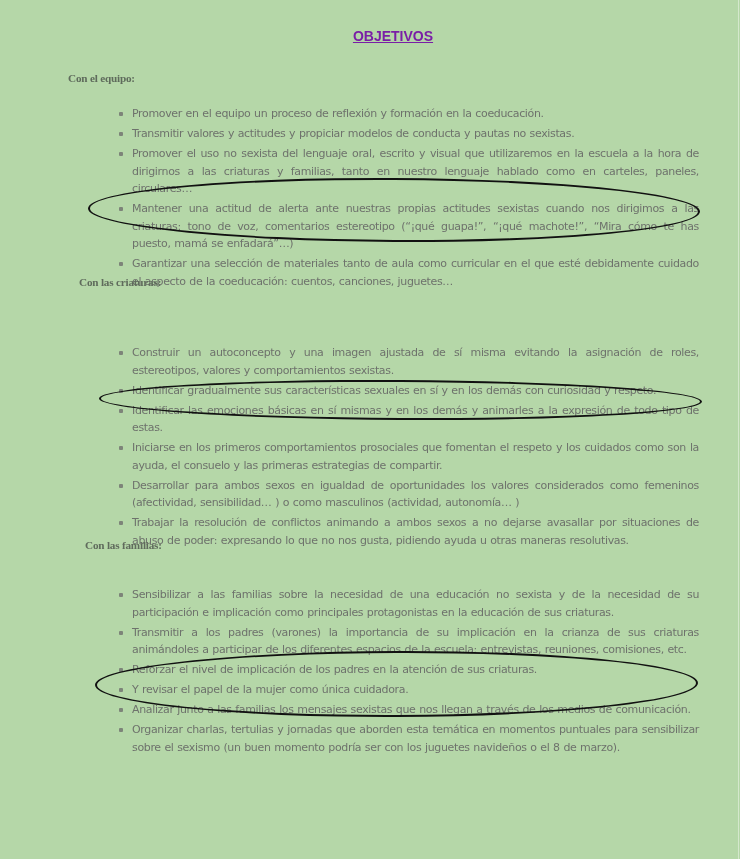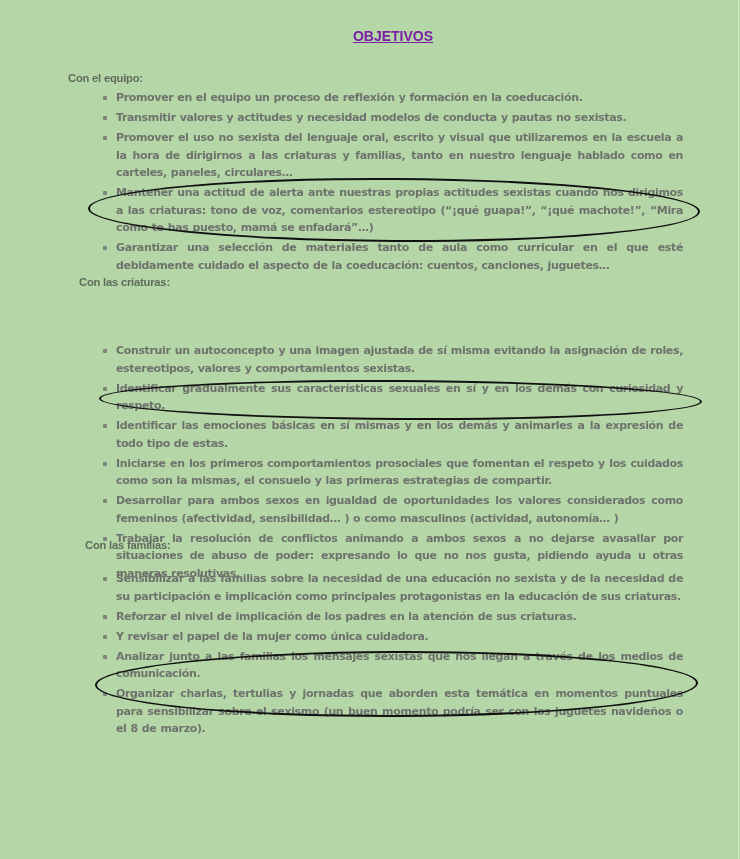--- a/index.html
+++ b/index.html
@@ -15,28 +15,28 @@
   }
   .title {
     position: absolute; top: 28px; left: 0; width: 786px;
     text-align: center;
     font-family: "Liberation Sans", sans-serif;
     font-weight: bold; font-size: 14px;
     color: #7a1ea6; text-decoration: underline;
   }
   .section-heading {
     position: absolute;
-    font-family: Liberation Sans, sans-serif;
+    font-family: Liberation Serif, serif;
     font-weight: bold; font-size: 11.2px;
     color: #5f6b5c;
     letter-spacing: -0.2px;
   }
   ul.items {
     position: absolute; left: 100px; width: 583px;
-    margin: 0; padding: 0; list-style: none; font-weight: bold;
+    margin: 16px; padding: 0; list-style: none;
   }
   ul.items li {
     position: relative;
     padding-left: 16px;
     font-family: "DejaVu Sans", sans-serif;
     font-size: 11px;
     line-height: 17.5px;
     color: #6e726c;
     text-align: justify;
     letter-spacing: -0.35px;
@@ -58,40 +58,40 @@
 </head>
 <body>
 
 <div class="right-edge"></div>
 
 <h1 class="title" style="margin:0;">OBJETIVOS</h1>
 
 <div class="section-heading" style="left:68px; top:72px;">Con el equipo:</div>
 <ul class="items" style="top:89px;">
   <li><span class="bullet"></span><span>Promover en el equipo un proceso de reflexión y formación en la coeducación.</span></li>
-  <li><span class="bullet"></span><span>Transmitir  valores y actitudes y necesidad modelos de conducta y pautas no sexistas.</span></li>
+  <li><span class="bullet"></span><span>Transmitir  valores y actitudes y propiciar modelos de conducta y pautas no sexistas.</span></li>
   <li><span class="bullet"></span><span>Promover el uso no sexista del lenguaje oral, escrito y visual que utilizaremos en la escuela a la hora de dirigirnos a las criaturas y familias, tanto en nuestro lenguaje hablado como en carteles, paneles, circulares…</span></li>
   <li><span class="bullet"></span><span>Mantener una actitud de alerta ante nuestras propias actitudes sexistas cuando nos dirigimos a las criaturas: tono de voz, comentarios estereotipo (“¡qué guapa!”, “¡qué machote!”, “Mira cómo te has puesto, mamá se enfadará”…)</span></li>
   <li><span class="bullet"></span><span>Garantizar una selección de materiales tanto de aula como curricular en el que esté debidamente cuidado el aspecto de la coeducación: cuentos, canciones, juguetes…</span></li>
 </ul>
 
 <div class="section-heading" style="left:79px; top:276px;">Con las criaturas:</div>
-<ul class="items" style="top:342px;">
+<ul class="items" style="top:328px;">
   <li><span class="bullet"></span><span>Construir un autoconcepto y una imagen  ajustada  de sí misma evitando la asignación de roles, estereotipos, valores y comportamientos sexistas.</span></li>
   <li><span class="bullet"></span><span>Identificar gradualmente sus características sexuales en sí y en los demás con curiosidad y respeto.</span></li>
   <li><span class="bullet"></span><span>Identificar las emociones básicas en sí mismas y en los demás y animarles a la expresión de todo tipo de estas.</span></li>
-  <li><span class="bullet"></span><span>Iniciarse en los primeros comportamientos prosociales que fomentan el respeto  y los cuidados como son la mismas, el consuelo y las primeras estrategias de compartir.</span></li>
+  <li><span class="bullet"></span><span>Iniciarse en los primeros comportamientos prosociales que fomentan el respeto  y los cuidados como son la ayuda, el consuelo y las primeras estrategias de compartir.</span></li>
   <li><span class="bullet"></span><span>Desarrollar para ambos sexos en igualdad de oportunidades los valores considerados como femeninos (afectividad, sensibilidad… ) o como masculinos (actividad, autonomía… )</span></li>
   <li><span class="bullet"></span><span>Trabajar la resolución de conflictos animando a ambos sexos a no dejarse avasallar por situaciones de abuso de poder: expresando lo que no nos gusta, pidiendo ayuda u otras maneras resolutivas.</span></li>
 </ul>
 
 <div class="section-heading" style="left:85px; top:539px;text-align:center;">Con las familias:</div>
 <ul class="items" style="top:570px;">
   <li><span class="bullet"></span><span>Sensibilizar a las familias sobre la necesidad de una educación no sexista y de la necesidad de su participación e implicación como principales protagonistas en la educación de sus criaturas.</span></li>
-  <li><span class="bullet"></span></li>
+  <li><span class="bullet"></span><span>Transmitir a los padres (varones) la importancia de su implicación en la crianza de sus criaturas animándoles a participar de los diferentes espacios de la escuela: entrevistas, reuniones, comisiones, etc.</span></li>
   <li><span class="bullet"></span><span>Reforzar el nivel de implicación de los padres en la atención de sus criaturas.</span></li>
   <li><span class="bullet"></span><span>Y revisar el papel de la mujer como única cuidadora.</span></li>
   <li><span class="bullet"></span><span>Analizar junto a las familias los mensajes sexistas que nos llegan a través de los medios de comunicación.</span></li>
   <li><span class="bullet"></span><span>Organizar charlas, tertulias y jornadas que aborden esta temática en momentos puntuales para sensibilizar sobre el sexismo (un buen momento podría ser con los juguetes navideños o el 8 de marzo).</span></li>
 </ul>
 
 <div class="oval" style="left:88px; top:178px; width:612px; height:64px; transform: rotate(0.3deg);"></div>
 <div class="oval" style="left:99px; top:380px; width:603px; height:40px; transform: rotate(0.3deg);"></div>
 <div class="oval" style="left:95px; top:651px; width:603px; height:66px; transform: rotate(-0.2deg);"></div>
 

